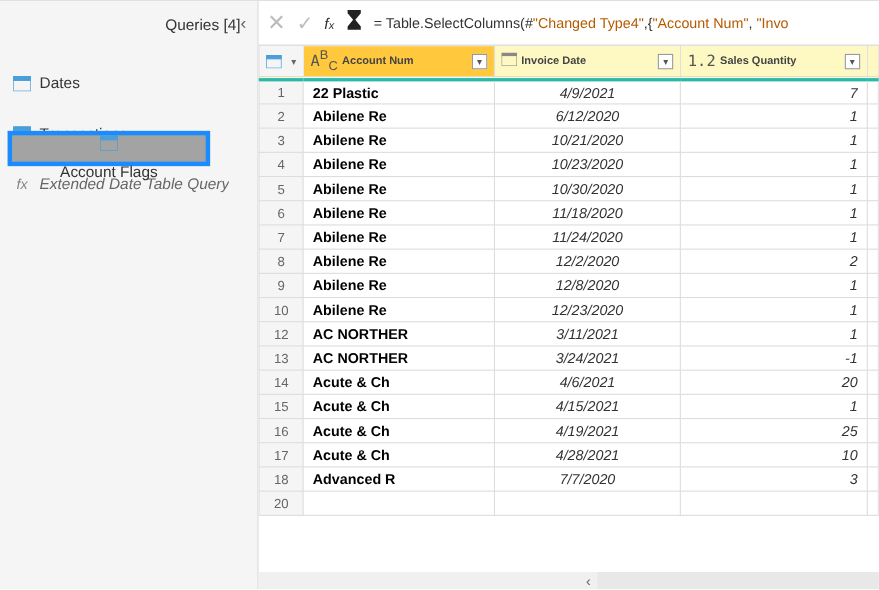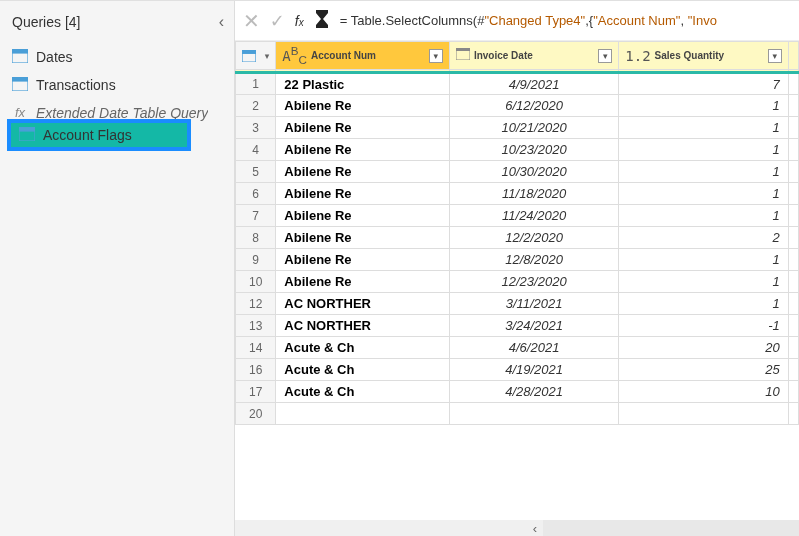--- a/index.html
+++ b/index.html
@@ -1,24 +1,24 @@
 <!DOCTYPE html>
 <html><head>
 <meta charset="utf-8">
 <style>
   * { box-sizing: border-box; margin: 0; padding: 0; font-family: "Segoe UI", Tahoma, sans-serif; }
   body { width: 799px; height: 536px; overflow: hidden; background: #fff; position: relative; }
   .main { display: flex; height: 100%; border-top: 1px solid #e0e0e0; }
   
   .sidebar { width: 235px; flex: none; background: #f5f5f5; border-right: 1px solid #ddd; padding-top: 6px; position: relative; }
-  .side-hdr { display: flex; align-items: center; justify-content: space-between; padding: 6px 10px 12px 12px; font-size: 14px; color: #333; gap: 17px; }
+  .side-hdr { display: flex; align-items: center; justify-content: flex-end; padding: 6px 10px 12px 12px; font-size: 14px; color: #333; }
   .collapse { font-size: 16px; color: #666; cursor: pointer; }
-  .q-item { display: flex; align-items: flex-start; gap: 8px; padding: 6px 12px; font-size: 14px; color: #333; }
+  .q-item { display: flex; align-items: flex-end; gap: 8px; padding: 6px 12px; font-size: 14px; color: #333; margin-top: 18px; }
   .q-item .tbl-ic { display: inline-block; width: 16px; height: 14px; }
-  .selected-box { position: absolute; left: 7px; top: 118px; width: 184px; height: 32px; border: 4px solid #1a8cff; background: #14b8a6; display: flex; align-items: center; gap: 8px; padding: 0 8px; font-size: 14px; color: #333; }
+  .selected-box { position: absolute; left: 7px; top: 118px; width: 184px; height: 32px; border: 4px solid #1a8cff; background: #a3a3a3; display: flex; align-items: center; gap: 8px; padding: 0 8px; font-size: 14px; color: #333; flex-direction: column; }
   
   .right { flex: 1; display: flex; flex-direction: column; overflow: hidden; }
   .fbar { height: 40px; flex: none; display: flex; align-items: center; gap: 10px; padding: 0 8px; border-bottom: 1px solid #eee; }
   .fbar .x { font-size: 20px; color: #bbb; }
   .fbar .chk { font-size: 18px; color: #bbb; }
   .fbar .fx { font-size: 14px; font-style: italic; color: #333; }
   .fbar .hg { display: inline-block; }
   .fbar .formula { font-family: Consolas, monospace; font-size: 13px; color: #333; white-space: nowrap; overflow: hidden; flex: 1; }
   .fbar .formula .str { color: #b55a00; }
   
@@ -240,31 +240,45 @@
               <td></td>
             </tr>
             <tr>
               <td class="rownum">14</td>
               <td class="acc">Acute &amp; Ch</td>
               <td class="inv">4/6/2021</td>
               <td class="qty">20</td>
               <td></td>
             </tr>
             <tr>
+              <td class="rownum">15</td>
+              <td class="acc">Acute &amp; Ch</td>
+              <td class="inv">4/15/2021</td>
+              <td class="qty">1</td>
+              <td></td>
+            </tr>
+            <tr>
               <td class="rownum">16</td>
               <td class="acc">Acute &amp; Ch</td>
               <td class="inv">4/19/2021</td>
               <td class="qty">25</td>
               <td></td>
             </tr>
             <tr>
               <td class="rownum">17</td>
               <td class="acc">Acute &amp; Ch</td>
               <td class="inv">4/28/2021</td>
               <td class="qty">10</td>
+              <td></td>
+            </tr>
+            <tr>
+              <td class="rownum">18</td>
+              <td class="acc">Advanced R</td>
+              <td class="inv">7/7/2020</td>
+              <td class="qty">3</td>
               <td></td>
             </tr>
             <tr>
               <td class="rownum">20</td>
               <td class="acc"></td>
               <td class="inv"></td>
               <td class="qty"></td>
               <td></td>
             </tr>
           </tbody>

